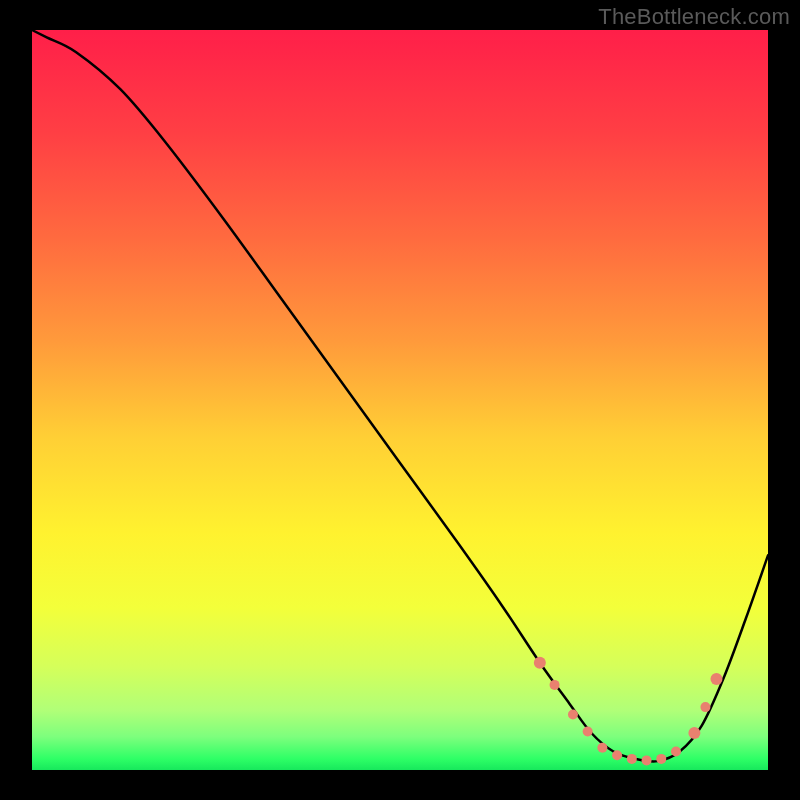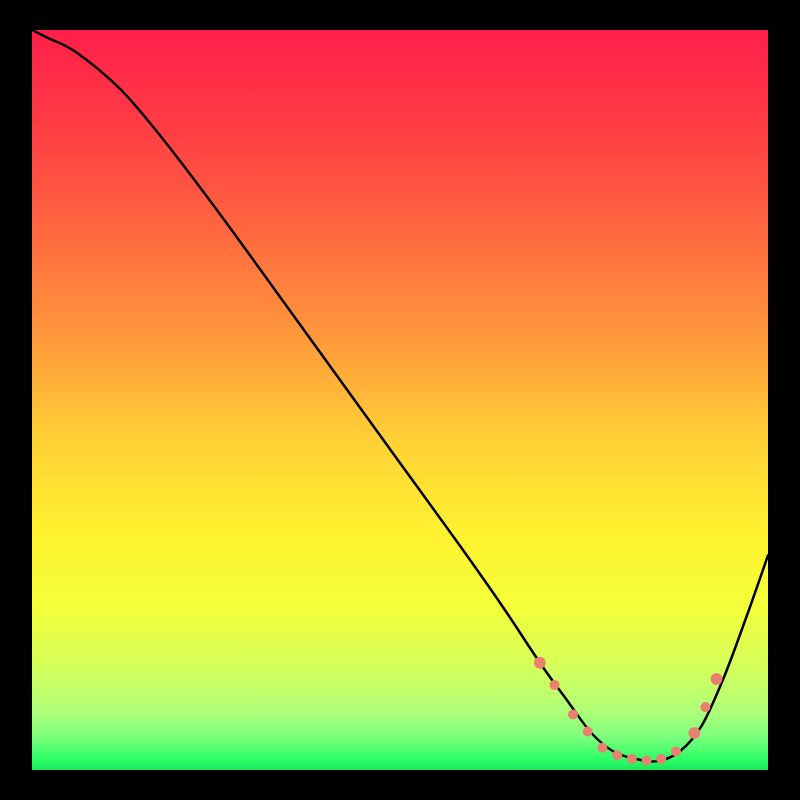--- a/index.html
+++ b/index.html
@@ -32,20 +32,21 @@
     top: 0;
     width: 800px;
     height: 800px;
     display: block;
   }
 </style>
 </head>
 <body>
 
 <div class="stage">
+  <div class="watermark">TheBottleneck.com</div>
   <svg id="chart-svg" viewBox="0 0 800 800">
       <defs>
         <linearGradient id="bg-grad" x1="0" y1="0" x2="0" y2="1">
           <stop offset="0%" stop-color="#ff1f49"></stop>
           <stop offset="14.000000000000002%" stop-color="#ff3f44"></stop>
           <stop offset="28.000000000000004%" stop-color="#ff6a3f"></stop>
           <stop offset="42%" stop-color="#ff9a3b"></stop>
           <stop offset="55.00000000000001%" stop-color="#ffcf35"></stop>
           <stop offset="68%" stop-color="#fff22f"></stop>
           <stop offset="78%" stop-color="#f3ff3a"></stop>

